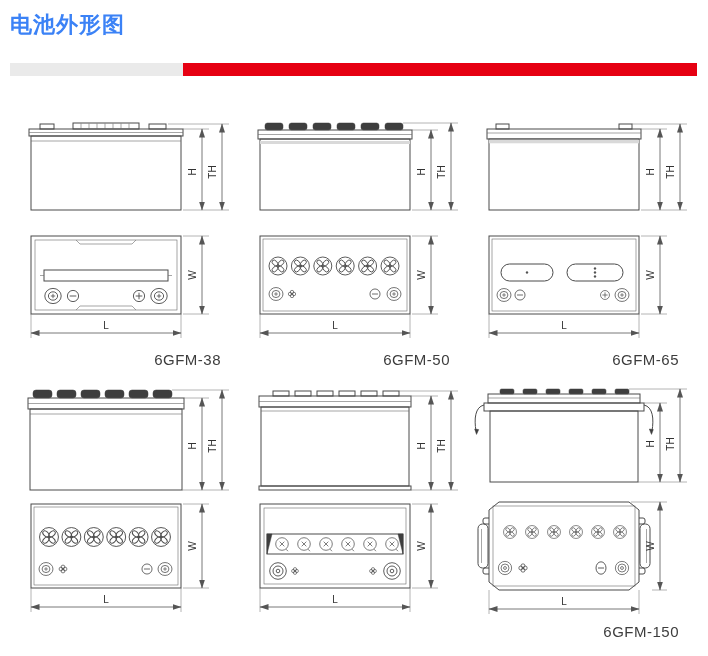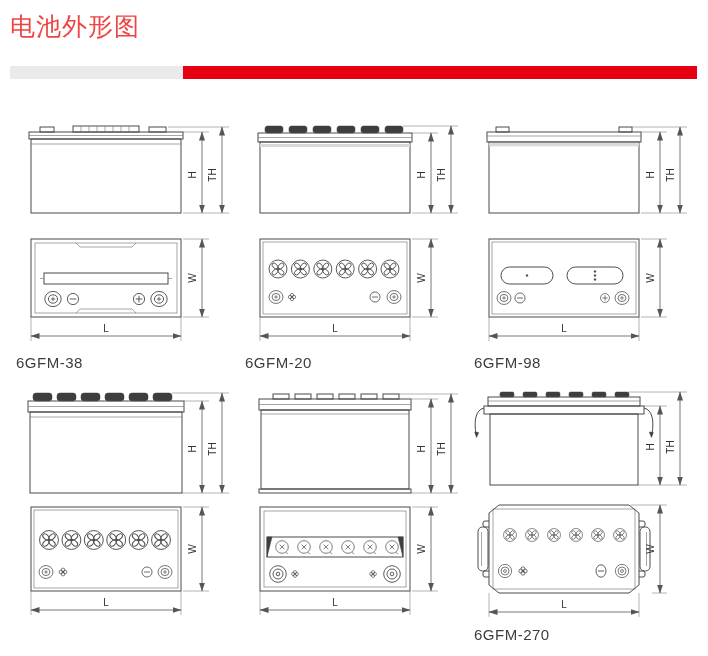--- a/index.html
+++ b/index.html
@@ -1,24 +1,24 @@
 <!DOCTYPE html>
 <html><head>
 <meta charset="utf-8">
 <style>
   html,body{margin:0;padding:0;background:#fff}
   body{width:708px;height:656px;font-family:"Liberation Sans",sans-serif;overflow:hidden}
   .header{padding:10px 0 0 10px}
-  .title{font-size:25px;font-weight:normal;color:#ef4444;letter-spacing:1px}
+  .title{font-size:22px;font-weight:bold;color:#3b82f6;letter-spacing:1px}
   .divider{display:flex;height:13px;width:687px;margin-top:23px}
   .seg-gray{width:173px;background:#eaeaea}
   .seg-red{flex:1;background:#e60012}
   .grid{display:grid;grid-template-columns:repeat(3,229px);margin:34px 0 0 16px;row-gap:10px}
   .cell{display:flex;flex-direction:column}
-  .model{width:205px;text-align:left;font-size:15px;color:#3d3d3d;letter-spacing:.5px;margin-top:1px}
+  .model{width:205px;text-align:right;font-size:15px;color:#3d3d3d;letter-spacing:.5px;margin-top:1px}
   svg{display:block}
   .s{stroke:#4a4a4a;stroke-width:1;fill:none}
   .sw{stroke:#4a4a4a;stroke-width:1;fill:#fff}
   .thin{stroke:#6a6a6a;stroke-width:.6;fill:none}
   .dark{fill:#3e3e3e;stroke:#3e3e3e;stroke-width:.5}
   .band{fill:#d9d9d9;stroke:none}
   .dim{stroke:#555;stroke-width:.8;fill:none}
   .ext{stroke:#777;stroke-width:.55;fill:none}
   .dtext{font-size:10px;fill:#333;font-family:"Liberation Sans",sans-serif}
 </style>
@@ -167,21 +167,21 @@
       <use href="#term-post" transform="translate(149,66) scale(.85)"></use>
       <line class="ext" x1="167" y1="8" x2="193" y2="8"></line>
       <line class="ext" x1="167" y1="86" x2="193" y2="86"></line>
       <line class="dim" x1="186" y1="8" x2="186" y2="86" marker-start="url(#arrow)" marker-end="url(#arrow)"></line>
       <text class="dtext" transform="translate(180,47) rotate(-90)" text-anchor="middle">W</text>
       <line class="ext" x1="15" y1="86" x2="15" y2="110"></line>
       <line class="ext" x1="165" y1="86" x2="165" y2="110"></line>
       <line class="dim" x1="15" y1="105" x2="165" y2="105" marker-start="url(#arrow)" marker-end="url(#arrow)"></line>
       <text class="dtext" x="90" y="101" text-anchor="middle">L</text>
     </svg>
-    <div class="model">6GFM-20</div>
+    <div class="model">6GFM-50</div>
   </div>
 
   <div class="cell">
     <svg width="220" height="118">
       <rect class="s" x="22" y="14" width="13" height="5"></rect>
       <rect class="s" x="145" y="14" width="13" height="5"></rect>
       <rect class="s" x="13" y="19" width="154" height="10"></rect>
       <line class="thin" x1="13" y1="23" x2="167" y2="23"></line>
       <rect class="s" x="15" y="29" width="150" height="71"></rect>
       <rect class="band" x="15" y="29.8" width="150" height="3.5"></rect>
@@ -208,21 +208,21 @@
       <use href="#term-post" transform="translate(148,67) scale(.85)"></use>
       <line class="ext" x1="167" y1="8" x2="193" y2="8"></line>
       <line class="ext" x1="167" y1="86" x2="193" y2="86"></line>
       <line class="dim" x1="186" y1="8" x2="186" y2="86" marker-start="url(#arrow)" marker-end="url(#arrow)"></line>
       <text class="dtext" transform="translate(180,47) rotate(-90)" text-anchor="middle">W</text>
       <line class="ext" x1="15" y1="86" x2="15" y2="110"></line>
       <line class="ext" x1="165" y1="86" x2="165" y2="110"></line>
       <line class="dim" x1="15" y1="105" x2="165" y2="105" marker-start="url(#arrow)" marker-end="url(#arrow)"></line>
       <text class="dtext" x="90" y="101" text-anchor="middle">L</text>
     </svg>
-    <div class="model">6GFM-98</div>
+    <div class="model">6GFM-65</div>
   </div>
 
   <div class="cell">
     <svg width="220" height="118">
       <g>
         <rect class="dark" x="17" y="12" width="19" height="8" rx="3"></rect>
         <rect class="dark" x="41" y="12" width="19" height="8" rx="3"></rect>
         <rect class="dark" x="65" y="12" width="19" height="8" rx="3"></rect>
         <rect class="dark" x="89" y="12" width="19" height="8" rx="3"></rect>
         <rect class="dark" x="113" y="12" width="19" height="8" rx="3"></rect>
@@ -373,16 +373,16 @@
       <use href="#ring" transform="translate(148,72) scale(.8)"></use>
       <line class="ext" x1="157" y1="6" x2="193" y2="6"></line>
       <line class="ext" x1="178" y1="94" x2="193" y2="94"></line>
       <line class="dim" x1="186" y1="6" x2="186" y2="94" marker-start="url(#arrow)" marker-end="url(#arrow)"></line>
       <text class="dtext" transform="translate(180,50) rotate(-90)" text-anchor="middle">W</text>
       <line class="ext" x1="15" y1="94" x2="15" y2="118"></line>
       <line class="ext" x1="165" y1="94" x2="165" y2="118"></line>
       <line class="dim" x1="15" y1="113" x2="165" y2="113" marker-start="url(#arrow)" marker-end="url(#arrow)"></line>
       <text class="dtext" x="90" y="109" text-anchor="middle">L</text>
     </svg>
-    <div class="model">6GFM-270</div>
+    <div class="model">6GFM-150</div>
   </div>
 
 </div>
 
 </body></html>

